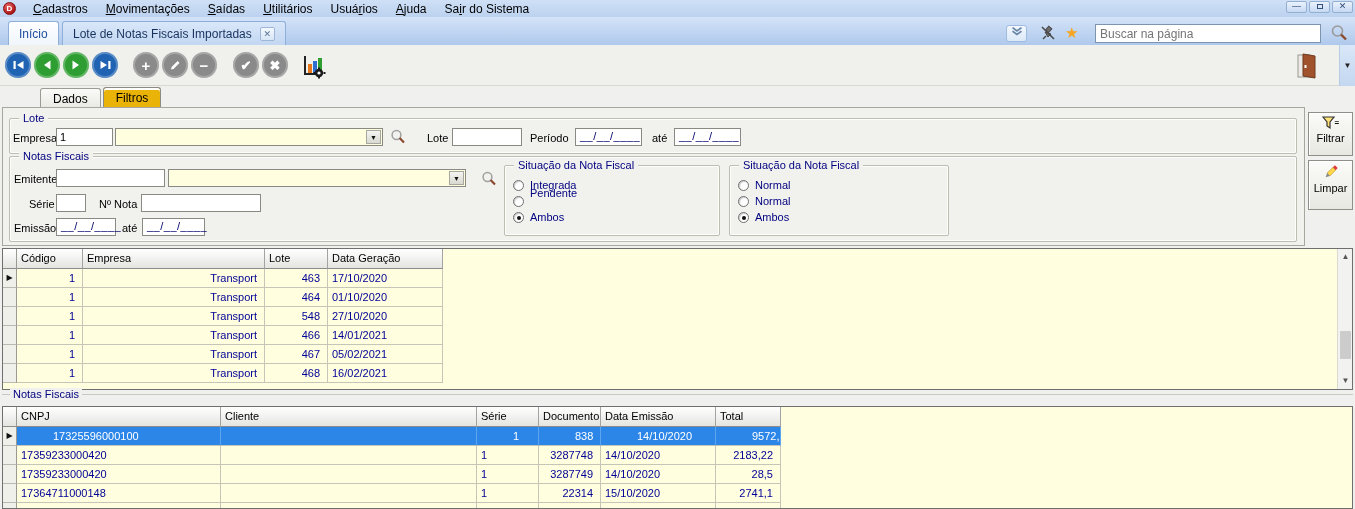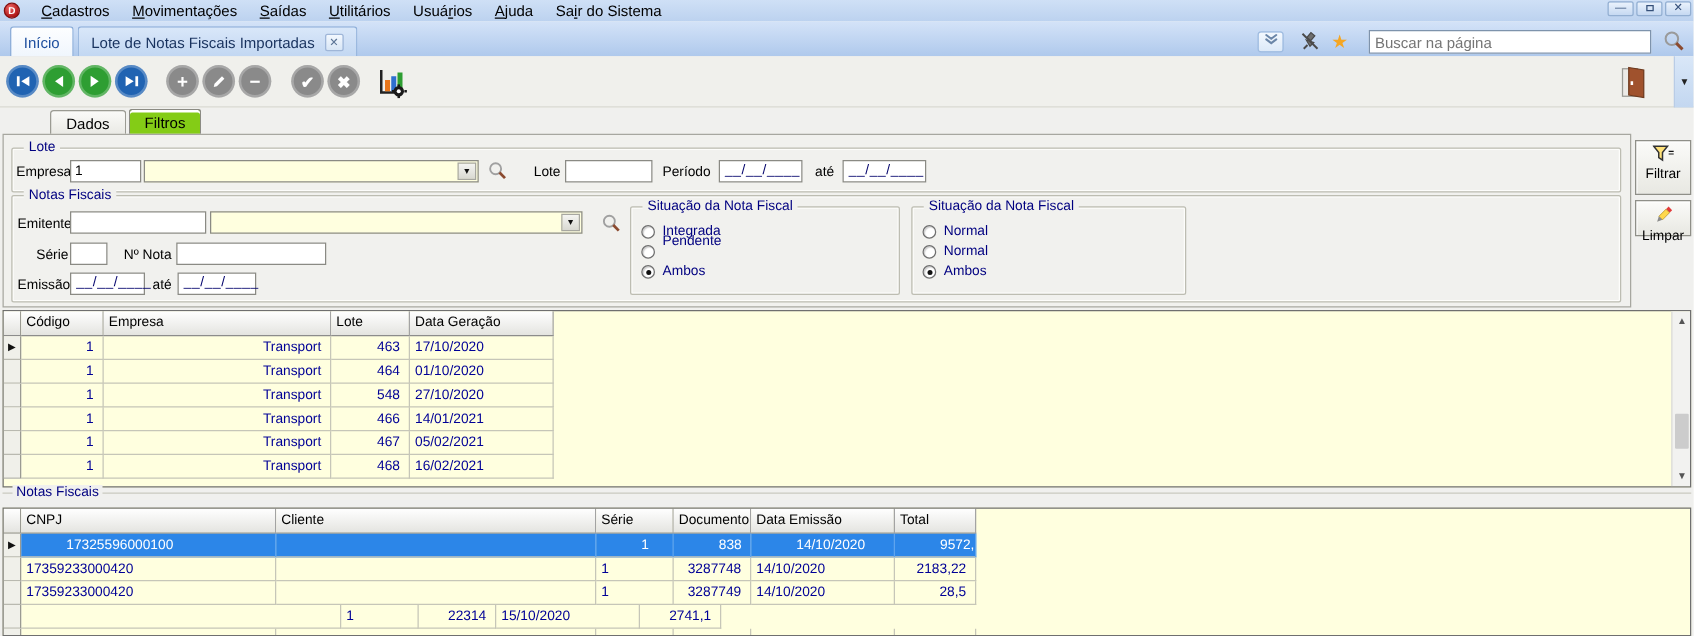--- a/index.html
+++ b/index.html
@@ -40,21 +40,21 @@
   .rbtn span { font-size:15px; line-height:15px; }
   .chartbtn { position:absolute; top:8px; left:300px; width:26px; height:26px; }
   .rightstrip { position:absolute; top:0; right:0; width:16px; height:41px; background:linear-gradient(#D9E7F8,#C3D7F0);
     border-left:1px solid #B9CCE6; text-align:center; color:#222; font-size:8px; line-height:41px; }
   .doorbtn { position:absolute; top:6px; right:34px; width:28px; height:29px; display:flex; align-items:center; justify-content:center; }
 
   
   .pagetabs { position:absolute; top:88px; left:4px; height:20px; display:flex;padding-left:36px; }
   .ptab { height:20px; padding:3px 12px 0; font-size:12px; color:#000; border:1px solid #9B9B93; border-bottom:none;
     border-radius:3px 3px 0 0; background:linear-gradient(#FAFAF8,#E9E9E4); margin-right:2px; }
-  .ptab.active { background:#84cc16; height:21px; margin-top:-1px; border-color:#8B8B83; box-shadow:inset 0 2px 0 #fff; }
+  .ptab.active { background:#eab308; height:21px; margin-top:-1px; border-color:#8B8B83; box-shadow:inset 0 2px 0 #fff; }
   .filterpage { position:absolute; top:107px; left:2px; width:1303px; height:139px; background:#F1F1EE; border:1px solid #A7A7A0; }
 
   
   .group { position:absolute; border:1px solid #BDBDB2; border-radius:2px; box-shadow:inset 0 0 0 1px #FDFDFB; }
   .gcap { position:absolute; top:-7px; left:9px; background:#F1F1EE; padding:0 4px; color:#000080; font-size:11px; }
   .flabel { position:absolute; font-size:11px; color:#000; white-space:nowrap; }
   .tin { position:absolute; height:18px; border:1px solid #8A8A84; background:#fff; font-size:11px; padding:0 3px;
     font-family:"Liberation Sans",sans-serif; color:#000; }
   .datebox { position:absolute; height:18px; border:1px solid #8A8A84; background:#fff; font-size:11px; color:#00006B;
     padding:1px 4px 0; letter-spacing:0.5px; }
@@ -288,21 +288,21 @@
     </div>
   </div>
 
   <div class="sidebtn" style="top:112px; height:44px;">
     <svg width="18" height="14" viewBox="0 0 18 14">
         <path d="M1 1 H12 L8 6 V12 L5 10 V6 Z" fill="#FFE27A" stroke="#333" stroke-width="1.2"></path>
         <text x="12.5" y="9" font-size="8" font-weight="bold" fill="#111">=</text>
       </svg>
     <div>Filtrar</div>
   </div>
-  <div class="sidebtn" style="top:160px; height:29px;">
+  <div class="sidebtn" style="top:160px; height:50px;">
     <svg width="18" height="16" viewBox="0 0 16 16">
         <g transform="rotate(45 8 8)">
           <rect x="6" y="0.5" width="4" height="3" fill="#E23B3B"></rect>
           <rect x="6" y="3.5" width="4" height="8" fill="#FFD84D" stroke="#B8952A" stroke-width="0.6"></rect>
           <path d="M6 11.5 L8 15.5 L10 11.5 Z" fill="#8A8A8A"></path>
         </g>
       </svg>
     <div>Limpar</div>
   </div>
 
@@ -400,20 +400,21 @@
         <div class="ind"></div>
         <div class="c al" style="width:204px;">17359233000420</div>
         <div class="c al" style="width:256px;"></div>
         <div class="c al" style="width:62px;">1</div>
         <div class="c ar" style="width:62px;">3287749</div>
         <div class="c al" style="width:115px;">14/10/2020</div>
         <div class="c ar" style="width:65px;">28,5</div>
       </div>
       <div class="grow">
         <div class="ind"></div>
+        <div class="c al" style="width:204px;">17364711000148</div>
         <div class="c al" style="width:256px;"></div>
         <div class="c al" style="width:62px;">1</div>
         <div class="c ar" style="width:62px;">22314</div>
         <div class="c al" style="width:115px;">15/10/2020</div>
         <div class="c ar" style="width:65px;">2741,1</div>
       </div>
       <div class="grow">
         <div class="ind"></div>
         <div class="c" style="width:204px;"></div>
         <div class="c" style="width:256px;"></div>

